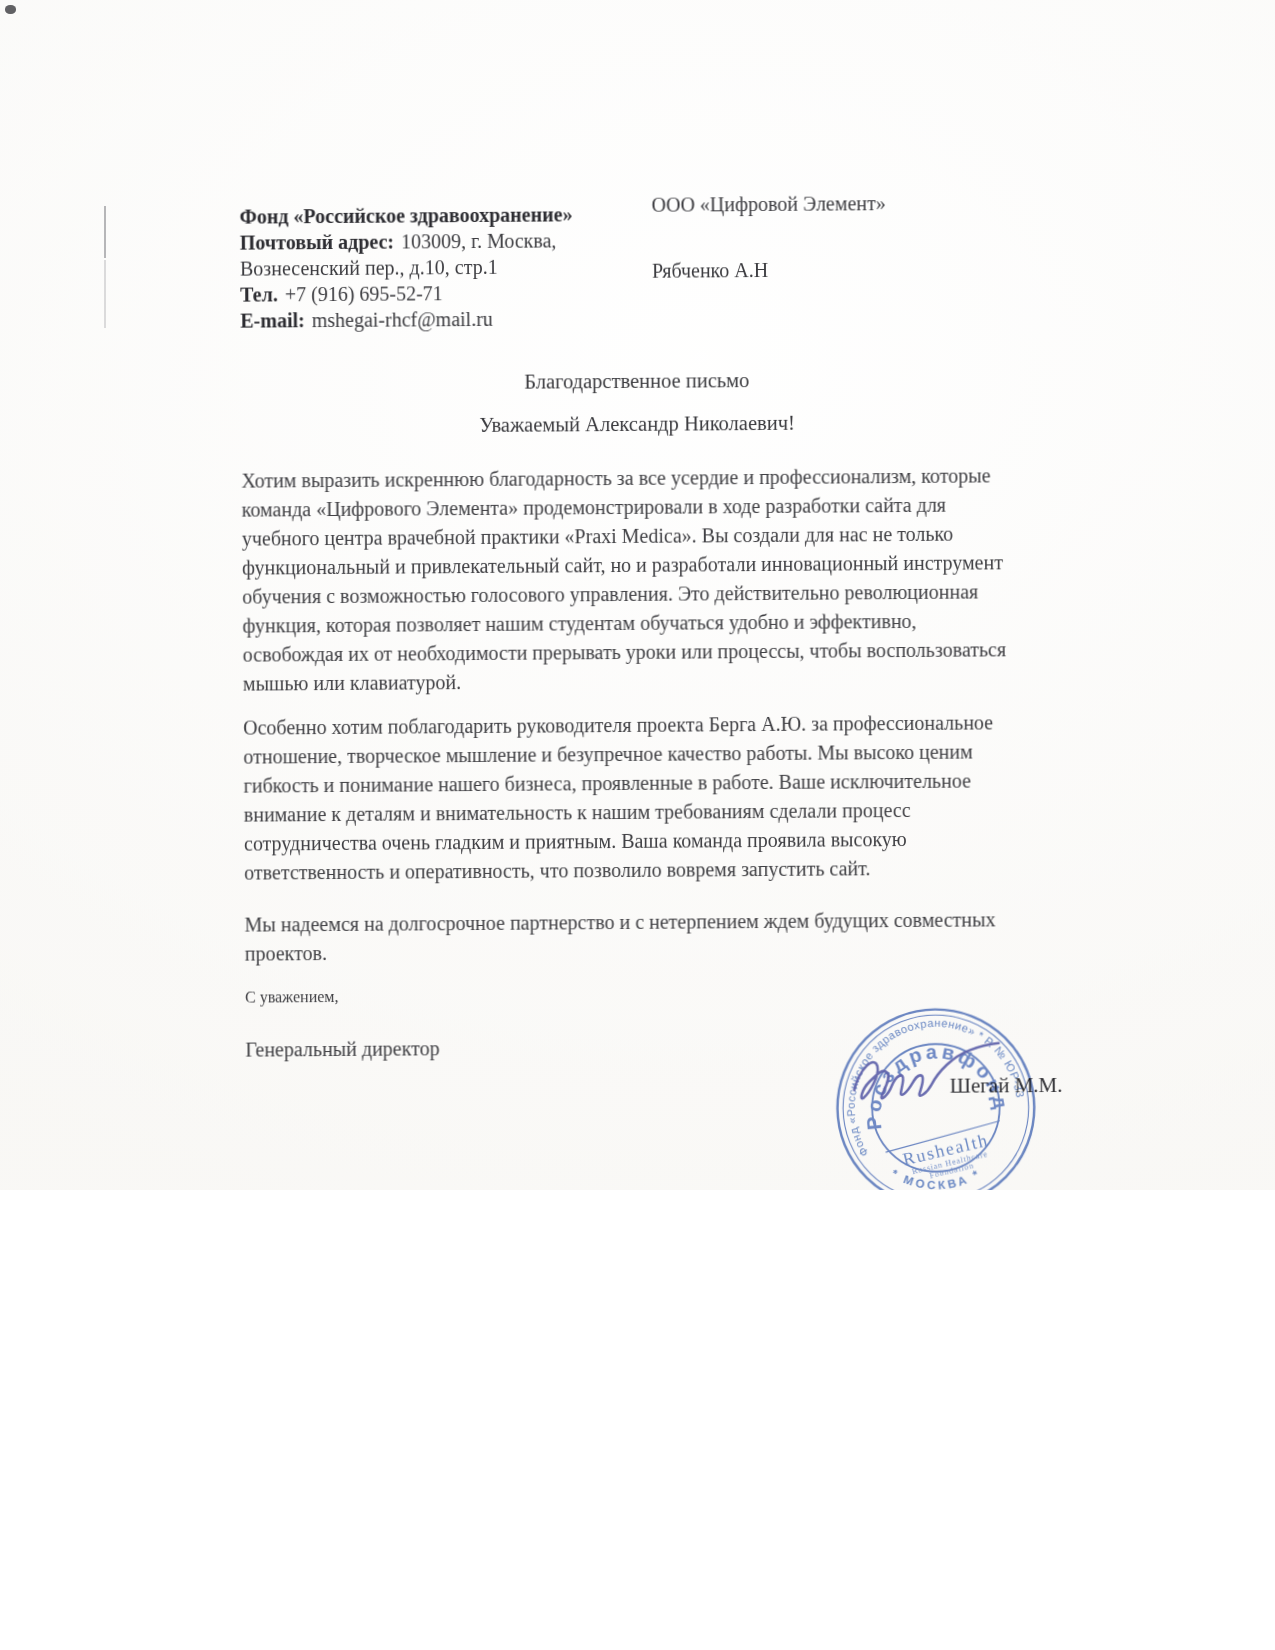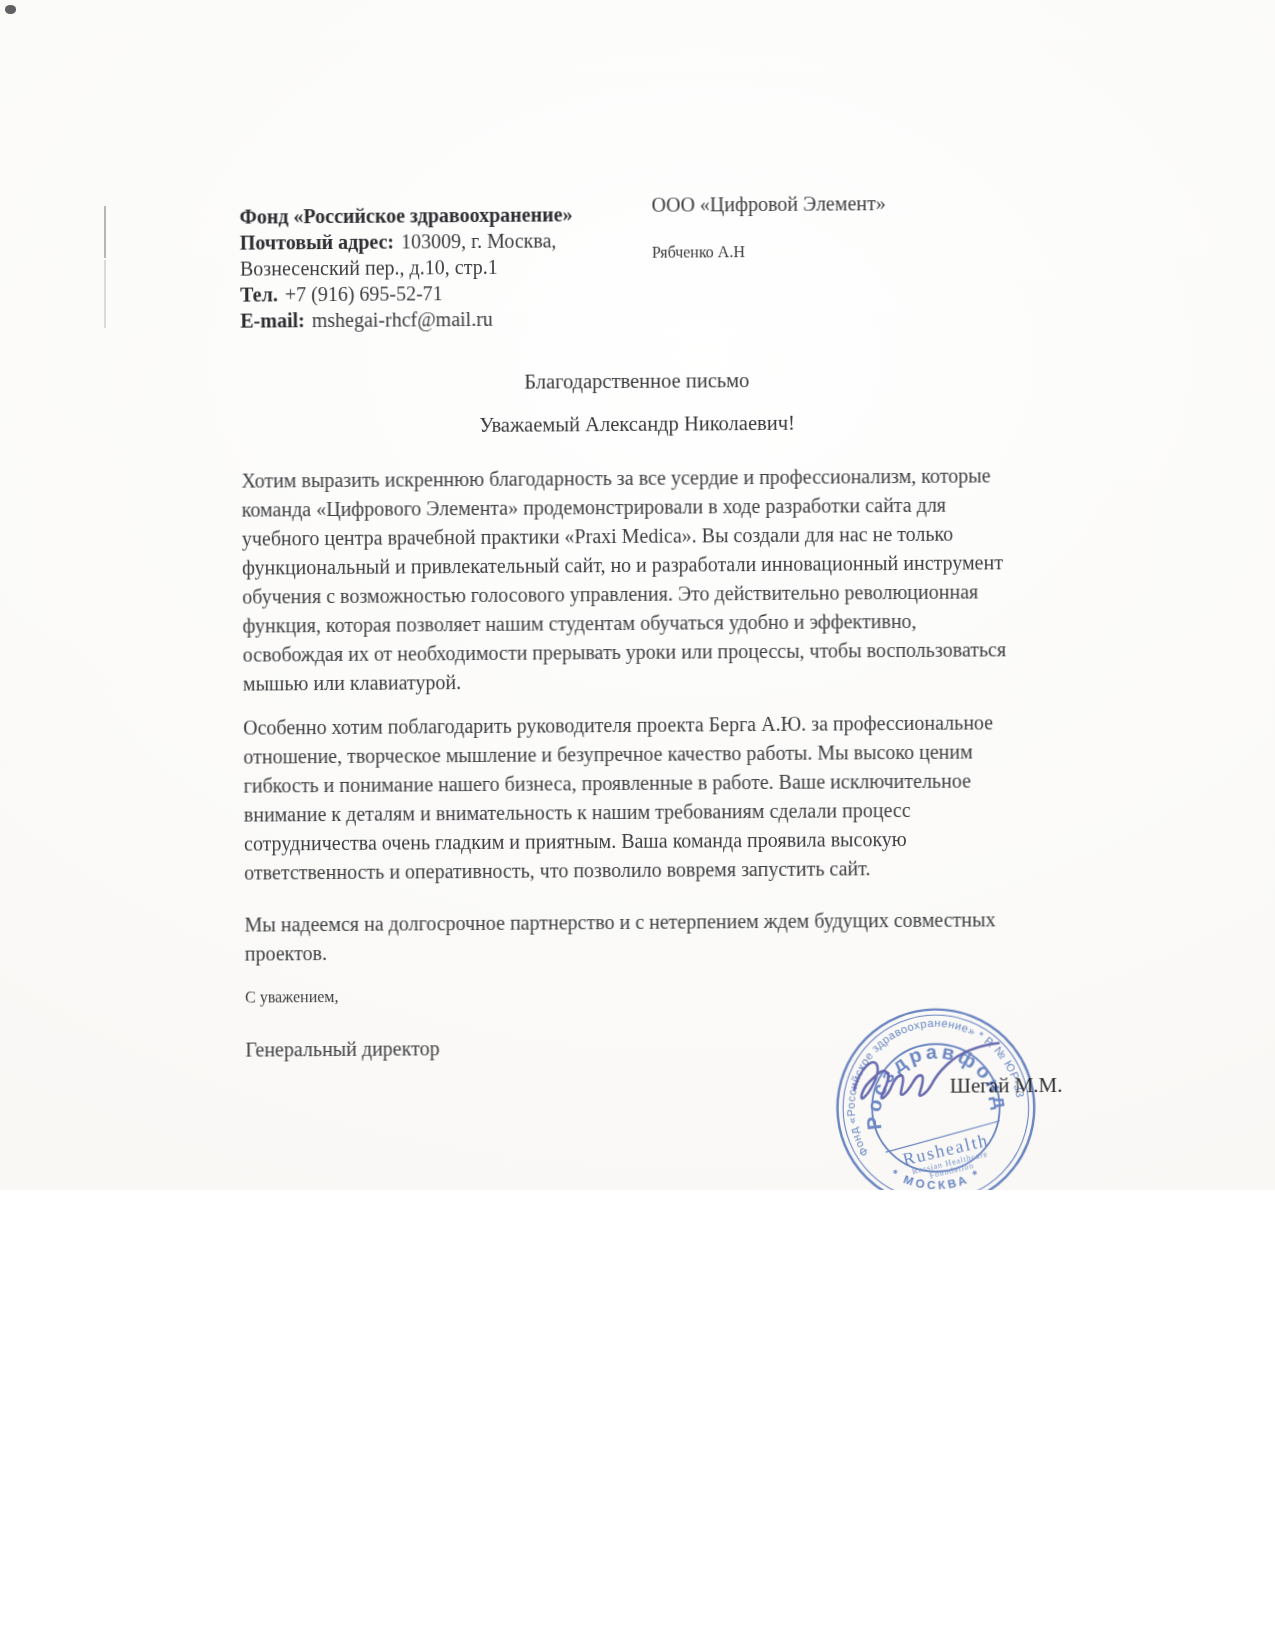--- a/index.html
+++ b/index.html
@@ -16,21 +16,21 @@
 
   
   .speck { left:5px; top:5px; width:11px; height:9px; background:rgba(45,45,50,.75); border-radius:45%; filter:blur(.6px); }
   .edge-mark-1 { left:104px; top:206px; width:2px; height:52px; background:rgba(85,85,92,.42); filter:blur(.4px); }
   .edge-mark-2 { left:104px; top:260px; width:2px; height:68px; background:rgba(120,120,128,.25); filter:blur(.5px); }
 
   
   .sender { left:243px; top:201px; font-size:20px; line-height:26px; color:#3c3c40; }
   .sender .lbl { font-weight:bold; color:#2c2c31; margin-right:7px; }
   .recipient-company { left:655px; top:194px; font-size:20px; color:#3c3c40; }
-  .recipient-contact { left:655px; top:244px; font-size:16px; color:#3c3c40; }
+  .recipient-contact { left:655px; top:260px; font-size:20px; color:#3c3c40; }
 
   
   .center-col { left:243px; width:792px; text-align:center; }
   .title { top:370px; font-size:20.5px; color:#3a3a3e; }
   .salutation { top:413px; font-size:20.5px; color:#3a3a3e; }
 
   
   .para { left:243px; width:808px; font-size:20px; line-height:29px; white-space:pre-line; color:#404044; }
   .p1 { top:464px; }
   .p2 { top:711px; }

